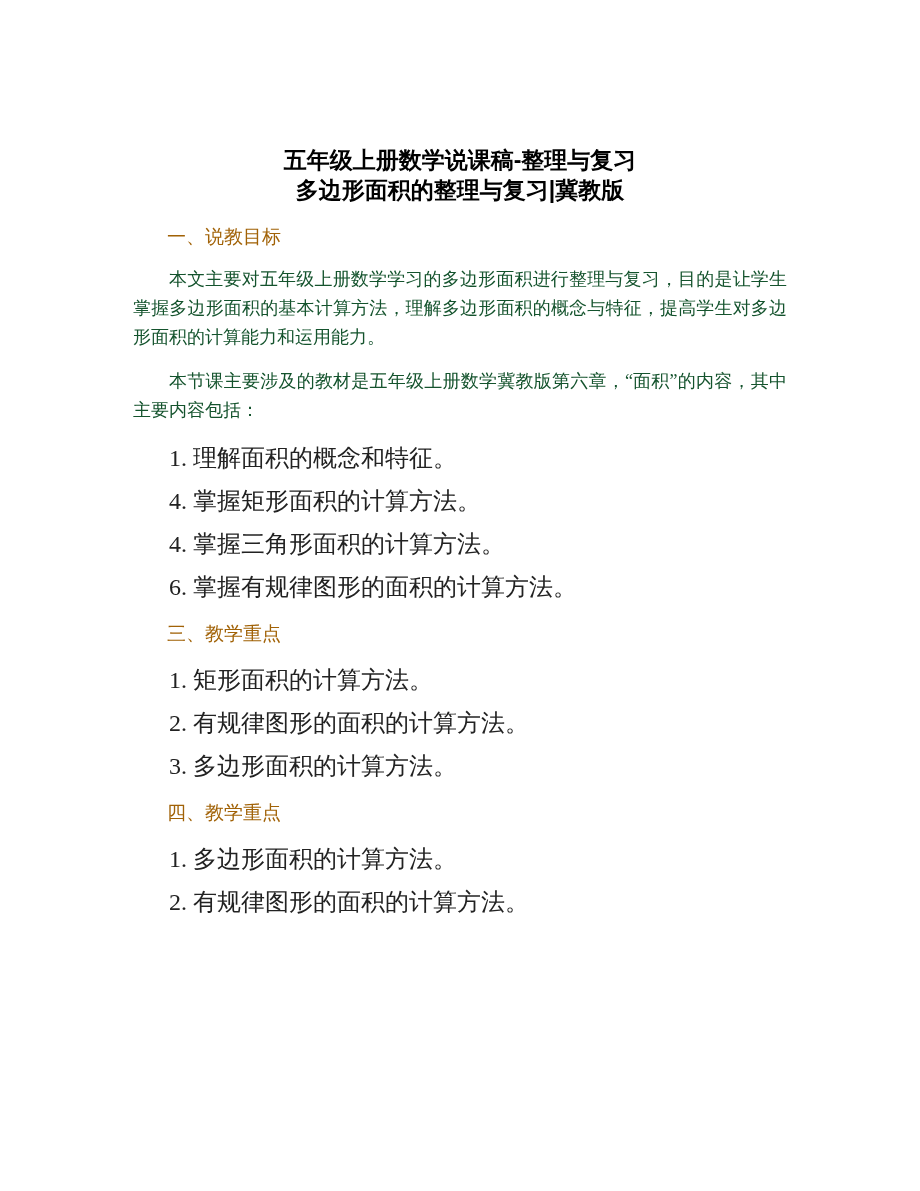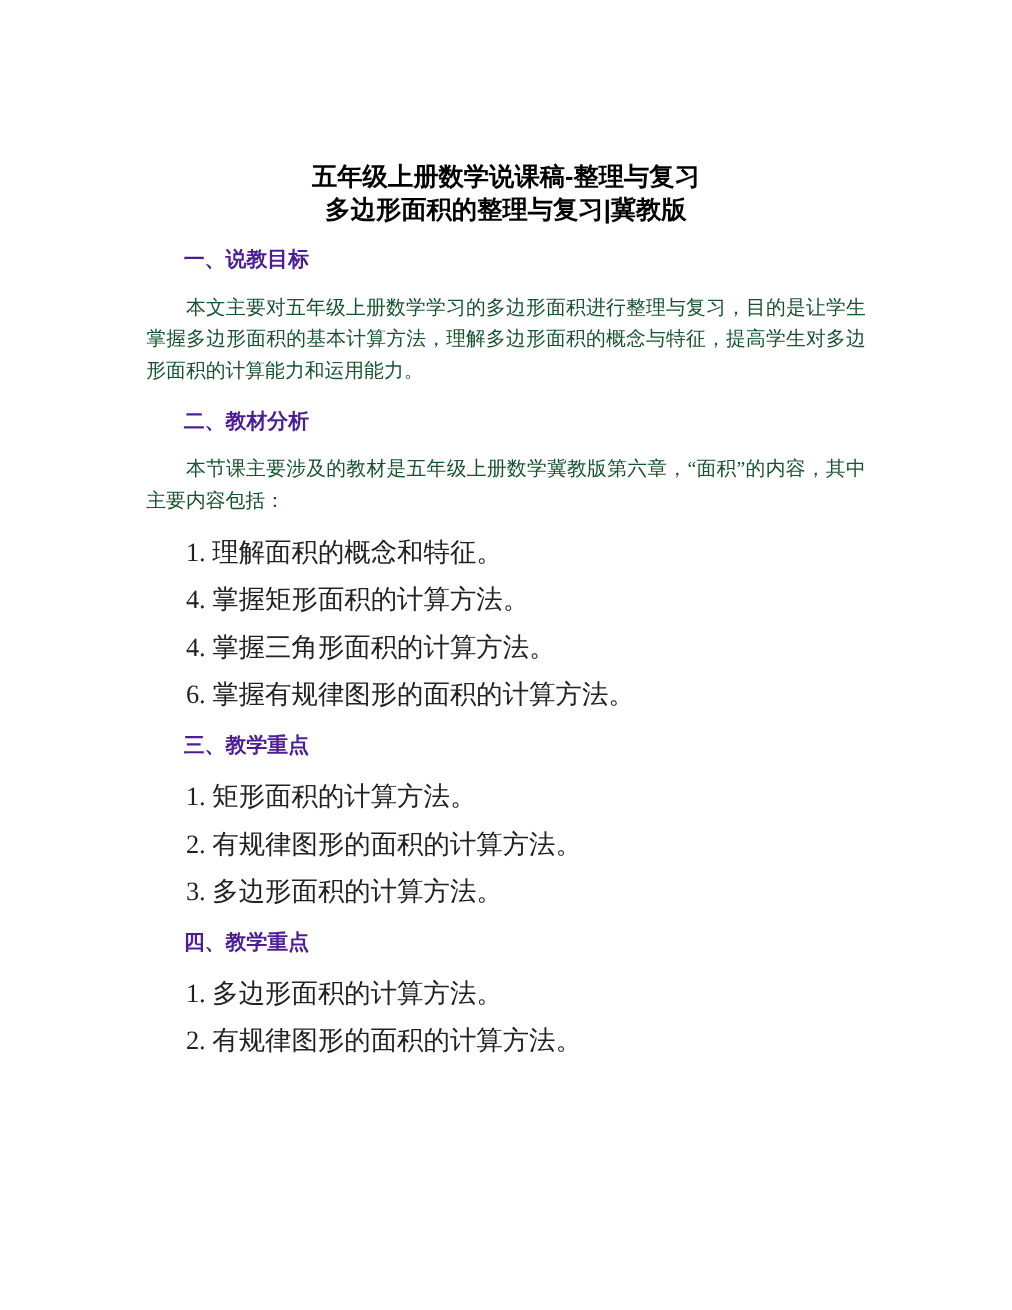--- a/index.html
+++ b/index.html
@@ -27,24 +27,24 @@
     text-align: center;
     font-family: "Liberation Sans", sans-serif;
     font-weight: bold;
     font-size: 23px;
     line-height: 30px;
     color: #000000;
   }
   .sec-heading {
     margin: 19px 0 0 0;
     font-family: "Liberation Sans", sans-serif;
-    font-weight: bold;
+    font-weight: normal;
     font-size: 19px;
     line-height: 26px;
-    color: #4c1d95;
+    color: #a16207;
     text-indent: 34px;
   }
   .para {
     margin: 15px 0 0 0;
     font-size: 18px;
     line-height: 29px;
     text-indent: 36px;
     text-align: justify;
     color: #14532d;
   }
@@ -66,21 +66,20 @@
   <div class="content">
 
     <div class="doc-title">
       <div>五年级上册数学说课稿-整理与复习</div>
       <div>多边形面积的整理与复习|冀教版</div>
     </div>
 
     <div class="sec-heading">一、说教目标</div>
     <p class="para">本文主要对五年级上册数学学习的多边形面积进行整理与复习，目的是让学生掌握多边形面积的基本计算方法，理解多边形面积的概念与特征，提高学生对多边形面积的计算能力和运用能力。</p>
 
-    <div class="sec-heading">二、教材分析</div>
     <p class="para">本节课主要涉及的教材是五年级上册数学冀教版第六章，“面积”的内容，其中主要内容包括：</p>
     <p class="item item-lead">1. 理解面积的概念和特征。</p>
     <p class="item">4. 掌握矩形面积的计算方法。</p>
     <p class="item">4. 掌握三角形面积的计算方法。</p>
     <p class="item">6. 掌握有规律图形的面积的计算方法。</p>
 
     <div class="sec-heading">三、教学重点</div>
     <p class="item item-lead">1. 矩形面积的计算方法。</p>
     <p class="item">2. 有规律图形的面积的计算方法。</p>
     <p class="item">3. 多边形面积的计算方法。</p>

